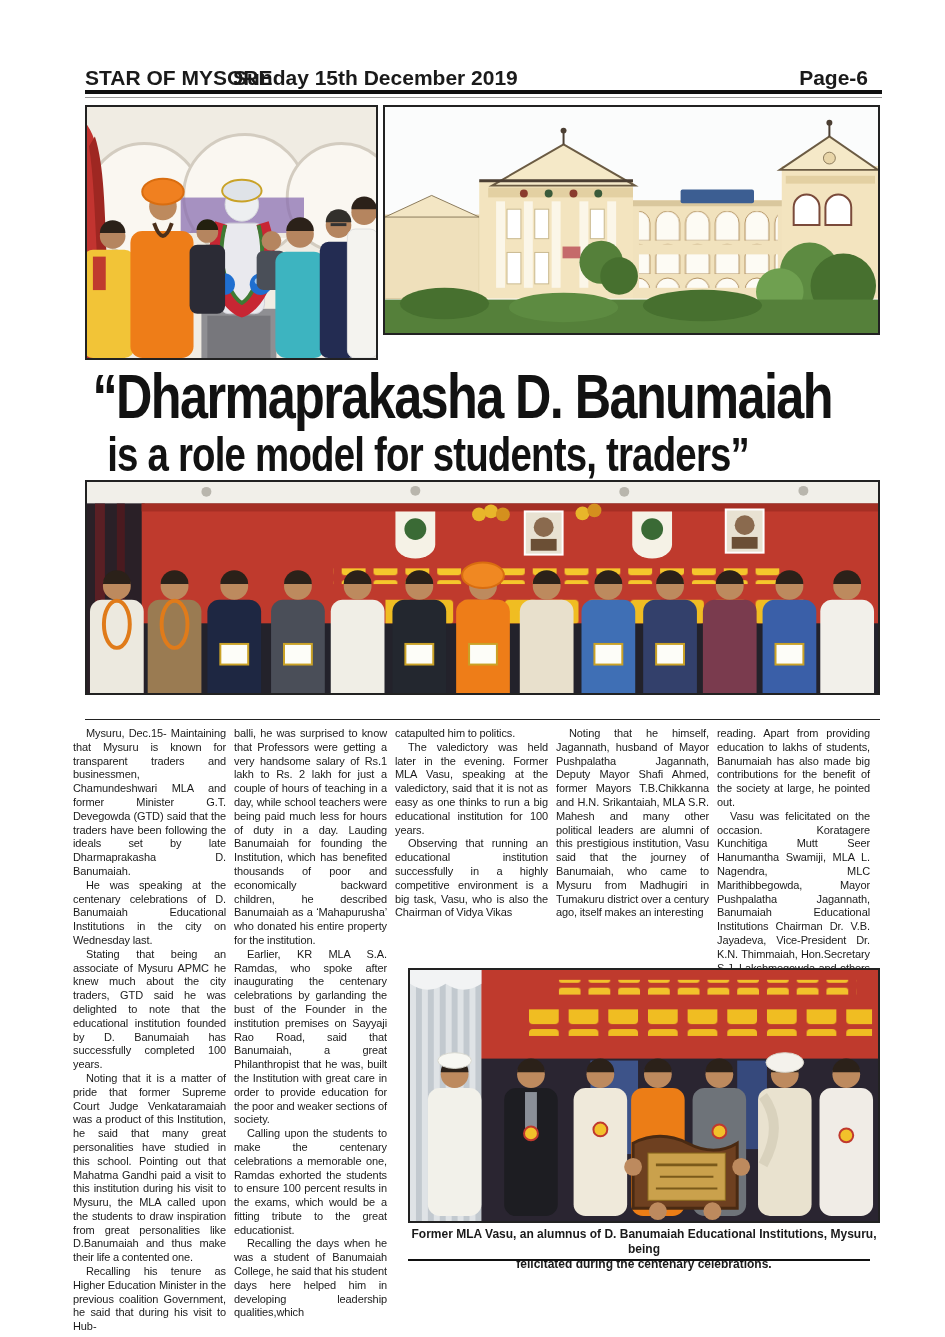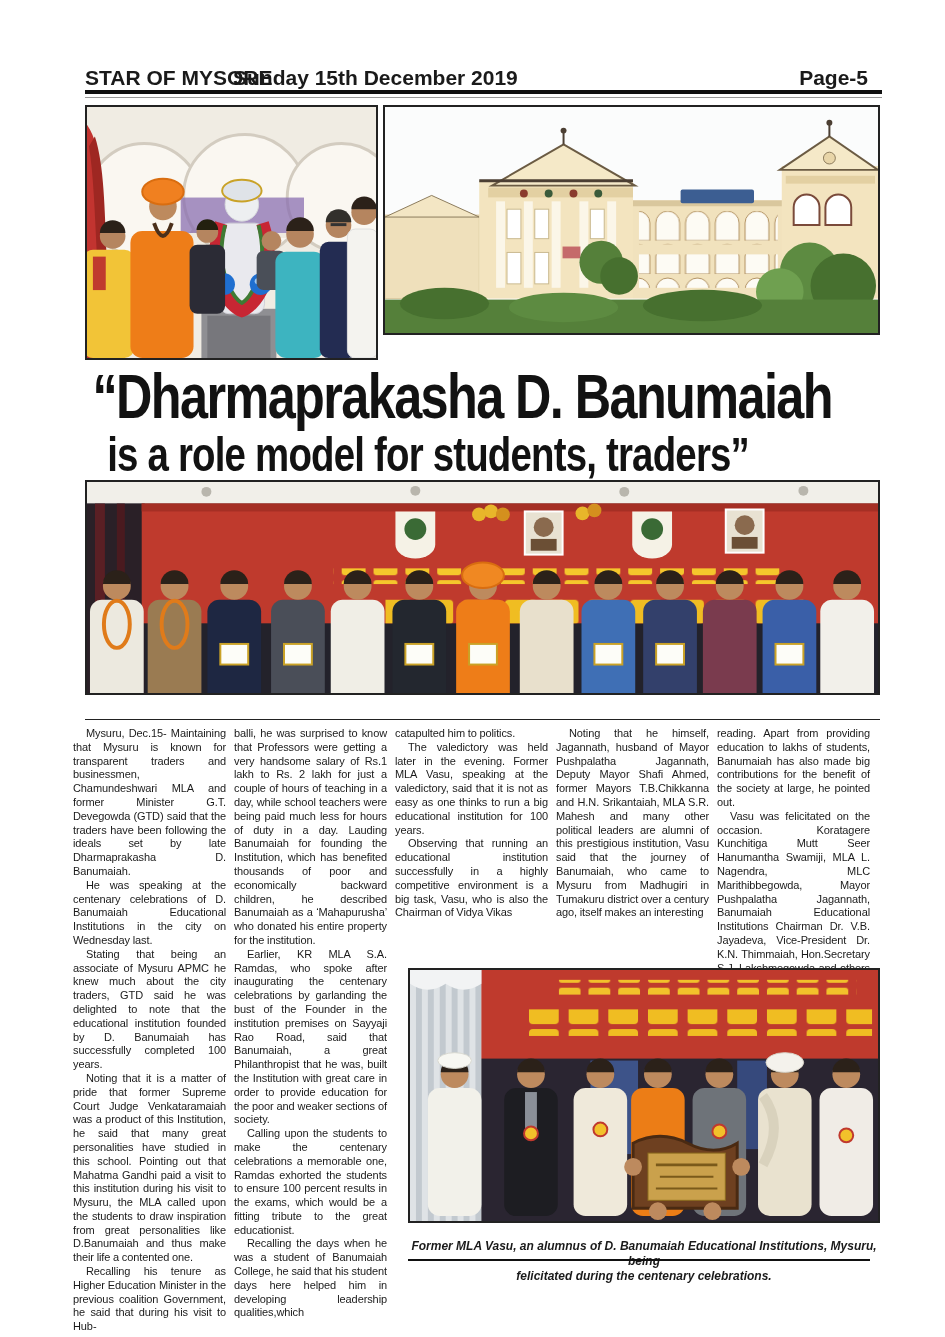--- a/index.html
+++ b/index.html
@@ -28,38 +28,38 @@
   .headline .l1{display:inline-block;font-size:63px;line-height:1.0;letter-spacing:-2px;
                 transform:scaleX(0.80);transform-origin:50% 50%;white-space:nowrap;font-stretch:condensed;}
   .headline .l2{display:inline-block;font-size:48px;line-height:1.05;letter-spacing:-1px;
                 transform:scaleX(0.80);transform-origin:50% 50%;white-space:nowrap;font-stretch:condensed;margin-top:2px;}
 
   
   .caption-main{position:absolute;left:85px;top:699px;width:795px;margin:0;text-align:center;
                 font-size:12px;font-weight:bold;font-style:italic;}
   .rule-under-caption{position:absolute;left:85px;top:719px;width:795px;height:1px;background:#222;}
   .caption-bottom{position:absolute;left:408px;top:1223px;width:472px;height:40px;background:#fff;z-index:4;
-                  text-align:center;font-size:12px;font-weight:bold;font-style:italic;line-height:15px;padding-top:16px;box-sizing:border-box;}
+                  text-align:center;font-size:12px;font-weight:bold;line-height:15px;padding-top:4px;box-sizing:border-box;}
   .rule-bottom{position:absolute;left:408px;top:1259px;width:462px;height:2px;background:#111;z-index:4;}
 
   
   .article{position:absolute;left:73px;top:727px;width:797px;display:flex;gap:8px;z-index:1;}
   .col{width:153px;flex:0 0 153px;}
   .para{margin:0;font-size:11px;line-height:13.8px;text-align:justify;letter-spacing:-0.1px;word-spacing:-0.2px;}
   .para.indent{text-indent:13px;}
 </style>
 </head>
 <body>
 
 <div class="page">
 
   <div class="masthead">
     <span class="paper">STAR OF MYSORE</span>
     <span class="date">Sunday 15th December 2019</span>
-    <span class="pageno">Page-5</span>
+    <span class="pageno">Page-6</span>
   </div>
   <div class="rule-thick"></div>
   <div class="rule-thick-sub"></div>
 
   <figure class="photo photo-statue">
     <svg viewBox="0 0 293 255" preserveAspectRatio="none">
       <rect width="293" height="255" fill="#f0ece3"></rect>
       <circle cx="58" cy="95" r="58" fill="#faf7f1" stroke="#d3ccc0" stroke-width="3"></circle>
       <circle cx="160" cy="90" r="62" fill="#faf7f1" stroke="#d3ccc0" stroke-width="3"></circle>
       <circle cx="258" cy="92" r="55" fill="#faf7f1" stroke="#d3ccc0" stroke-width="3"></circle>

